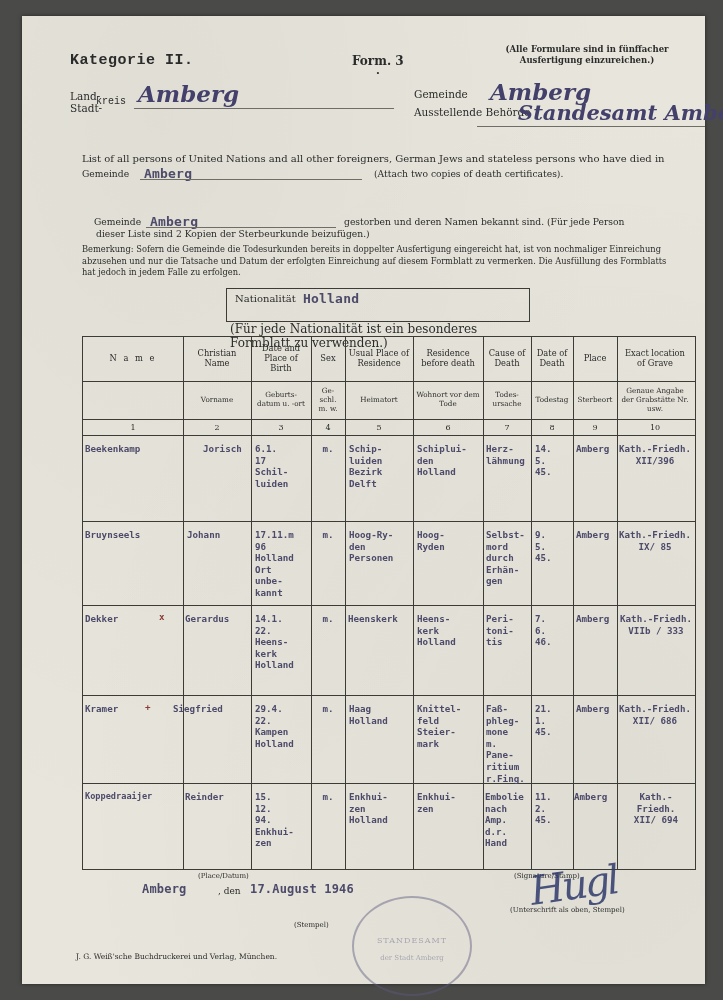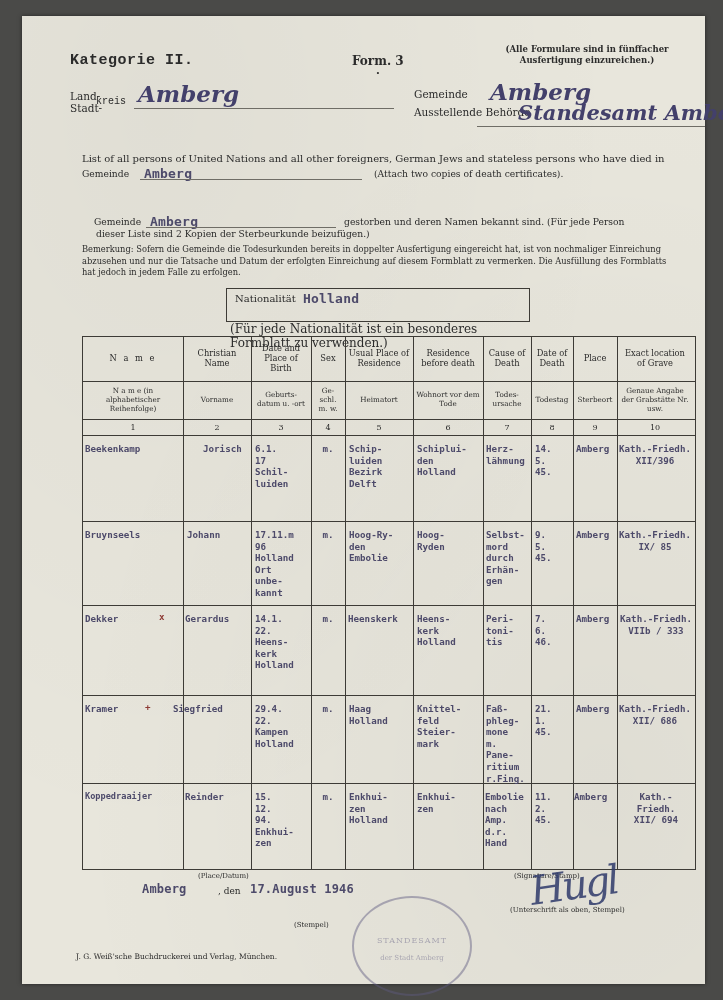--- a/index.html
+++ b/index.html
@@ -246,22 +246,20 @@
     <div class="hcell" style="left:100px;width:68px">Christian Name</div>
     <div class="hcell" style="left:168px;width:60px">Date and Place of Birth</div>
     <div class="hcell" style="left:228px;width:34px">Sex</div>
     <div class="hcell" style="left:262px;width:68px">Usual Place of Residence</div>
     <div class="hcell" style="left:330px;width:70px">Residence before death</div>
     <div class="hcell" style="left:400px;width:48px">Cause of Death</div>
     <div class="hcell" style="left:448px;width:42px">Date of Death</div>
     <div class="hcell" style="left:490px;width:44px">Place</div>
     <div class="hcell" style="left:534px;width:76px">Exact location of Grave</div>
 
-    <div class="hcell2" style="left:0;width:100px">N a m e
-(in alphabetischer Reihenfolge)</div>
     <div class="hcell2" style="left:100px;width:68px">Vorname</div>
     <div class="hcell2" style="left:168px;width:60px">Geburts-datum u. -ort</div>
     <div class="hcell2" style="left:228px;width:34px">Ge-schl. m. w.</div>
     <div class="hcell2" style="left:262px;width:68px">Heimatort</div>
     <div class="hcell2" style="left:330px;width:70px">Wohnort vor dem Tode</div>
     <div class="hcell2" style="left:400px;width:48px">Todes-ursache</div>
     <div class="hcell2" style="left:448px;width:42px">Todestag</div>
     <div class="hcell2" style="left:490px;width:44px">Sterbeort</div>
     <div class="hcell2" style="left:534px;width:76px">Genaue Angabe der Grabstätte Nr. usw.</div>
 
@@ -303,21 +301,21 @@
     <div class="cell" style="left:102px;top:192px;width:66px">Johann</div>
     <div class="cell" style="left:170px;top:192px;width:60px">17.11.m
 96
 Holland
 Ort
 unbe-
 kannt</div>
     <div class="cell c" style="left:228px;top:192px;width:34px">m.</div>
     <div class="cell" style="left:264px;top:192px;width:66px">Hoog-Ry-
 den
-Embolie</div>
+Personen</div>
     <div class="cell" style="left:332px;top:192px;width:68px">Hoog-
 Ryden</div>
     <div class="cell" style="left:401px;top:192px;width:47px">Selbst-
 mord
 durch
 Erhän-
 gen</div>
     <div class="cell" style="left:450px;top:192px;width:40px">9.
 5.
 45.</div>

